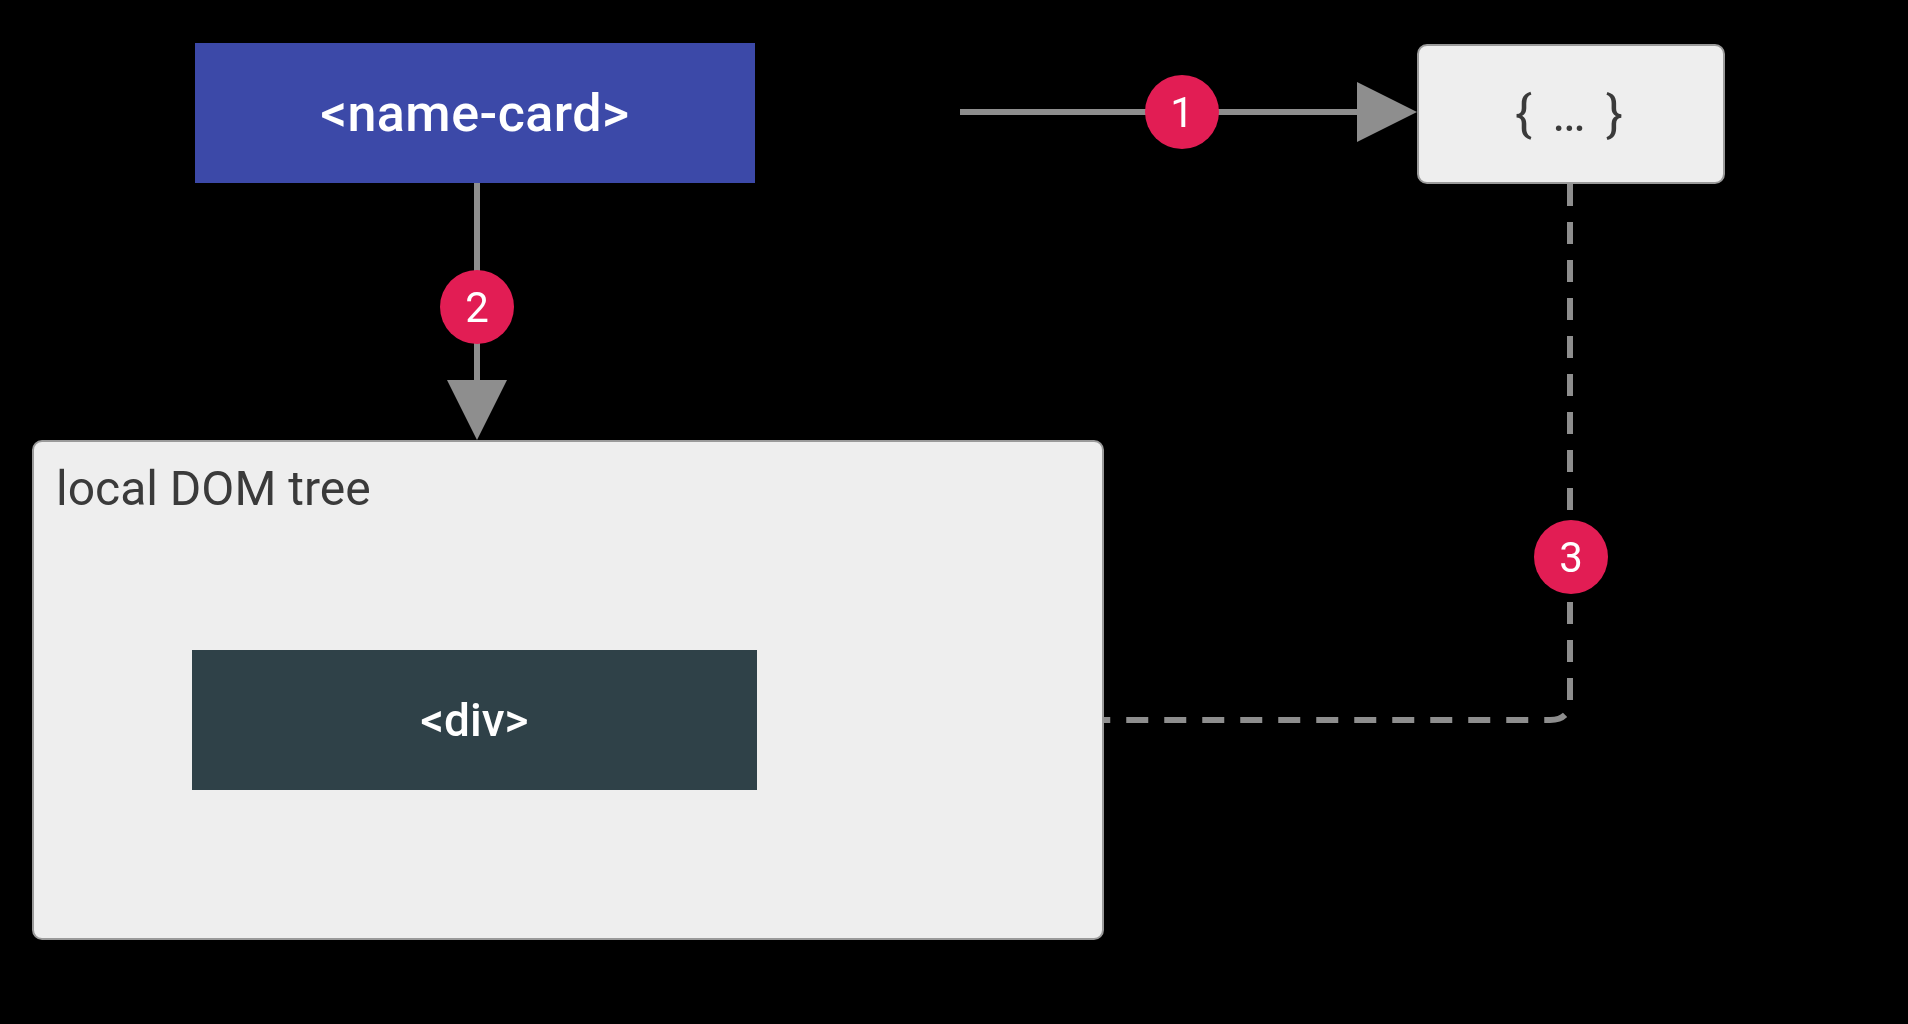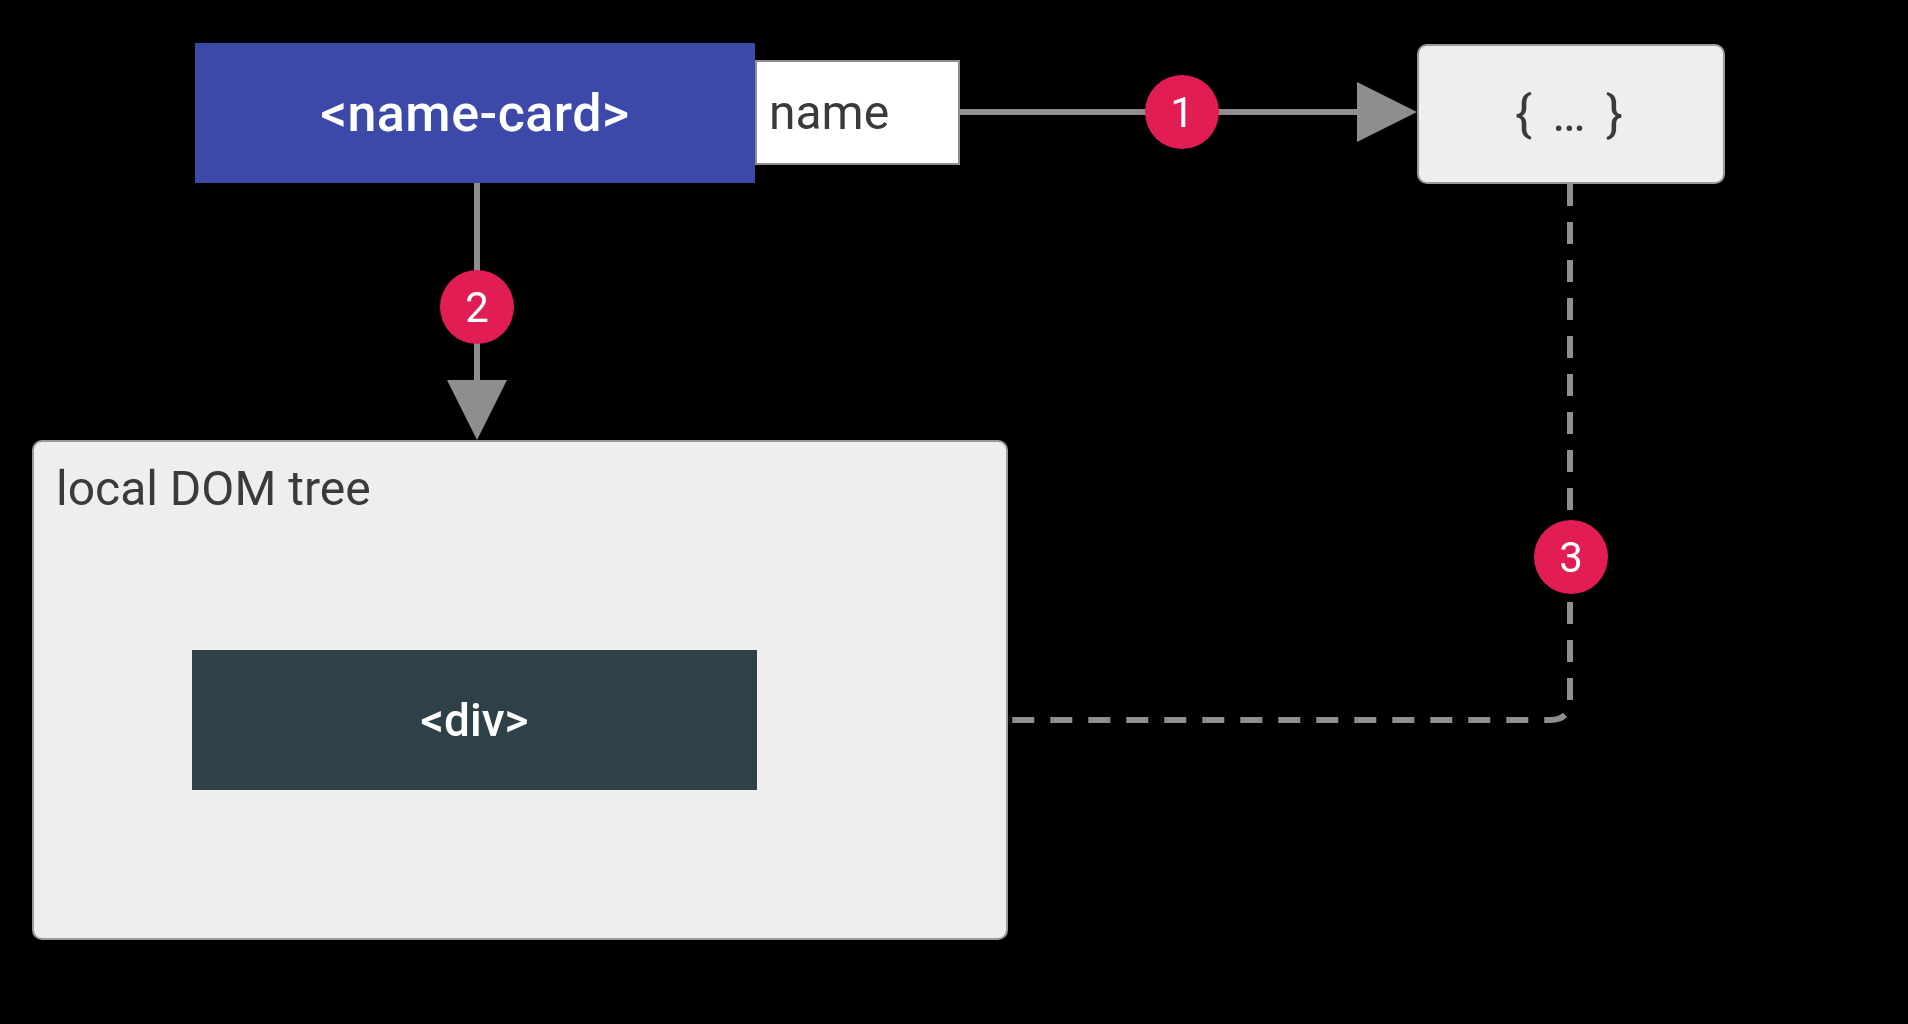--- a/index.html
+++ b/index.html
@@ -56,21 +56,21 @@
     border: 2px solid #9a9a9a;
     border-radius: 10px;
     color: #3a3a3a;
     font-size: 50px;
     font-weight: 400;
     letter-spacing: 4px;
   }
   .dom-tree {
     left: 32px;
     top: 440px;
-    width: 976px;
+    width: 1072px;
     height: 500px;
     background: #eeeeee;
     border: 2px solid #9a9a9a;
     border-radius: 10px;
     display: block;
   }
   .dom-tree-label {
     position: absolute;
     left: 22px;
     top: 18px;
@@ -129,23 +129,20 @@
 
     <line x1="477" y1="183" x2="477" y2="430" stroke="#8e8e8e" stroke-width="6" marker-end="url(#arrow)"></line>
 
     <path d="M 1570 184 L 1570 700 Q 1570 720 1550 720 L 935 720" fill="none" stroke="#8e8e8e" stroke-width="6" stroke-dasharray="22 16" marker-end="url(#arrow)"></path>
   </svg>
 
   <div class="box name-card">
     <span>&lt;name-card&gt;</span>
   </div>
 
-  <div class="box name-tag">
-    <span>name</span>
-  </div>
 
   <div class="box data-object">
     <span>{  …  }</span>
   </div>
 
   <div class="box dom-tree">
     <span class="dom-tree-label">local DOM tree</span>
   </div>
 
   <div class="box div-box">

